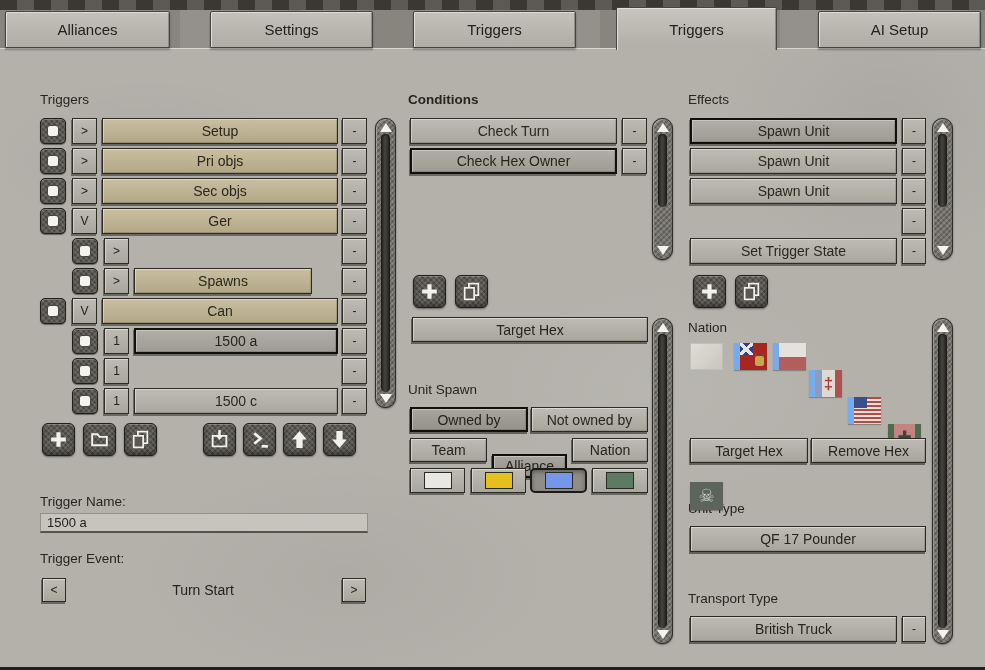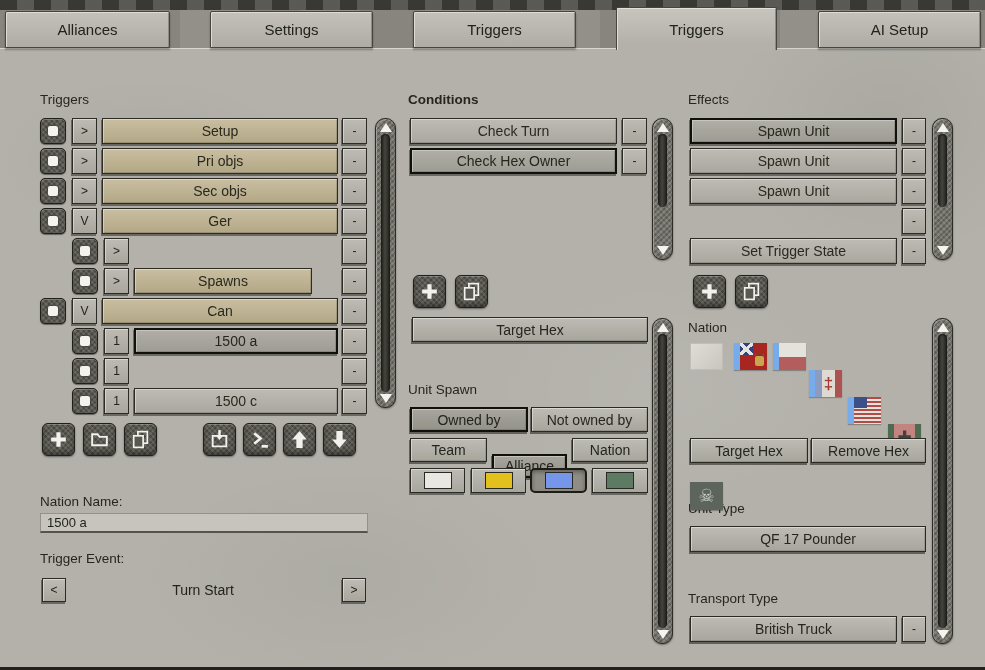--- a/index.html
+++ b/index.html
@@ -93,21 +93,21 @@
 <body>
 
 <div id="screen">
   <div class="topstrip"></div>
   <div class="content"></div>
 
   <div class="panel-label" style="left:40px;top:92px;">Triggers</div>
   <div class="panel-label" style="left:408px;top:92px;font-weight:bold;">Conditions</div>
   <div class="panel-label" style="left:688px;top:92px;">Effects</div>
 
-  <div class="panel-label" style="left:40px;top:494px;">Nation Name:</div>
+  <div class="panel-label" style="left:40px;top:494px;">Trigger Name:</div>
   <input class="tinput" style="left: 40px; top: 513px; width: 328px; height: 20px;" value="1500 a">
   <div class="panel-label" style="left:40px;top:551px;">Trigger Event:</div>
   <div class="sbtn" style="left:42px;top:578px;width:24px;height:24px;">&lt;</div>
   <div class="evalue" style="left:66px;top:578px;width:274px;height:24px;">Turn Start</div>
   <div class="sbtn" style="left:342px;top:578px;width:24px;height:24px;">&gt;</div>
 
   <div class="wbtn" style="left:412px;top:317px;width:236px;height:25px;">Target Hex</div>
   <div class="panel-label" style="left:408px;top:382px;">Unit Spawn</div>
 
   <div class="panel-label" style="left:688px;top:320px;">Nation</div>

